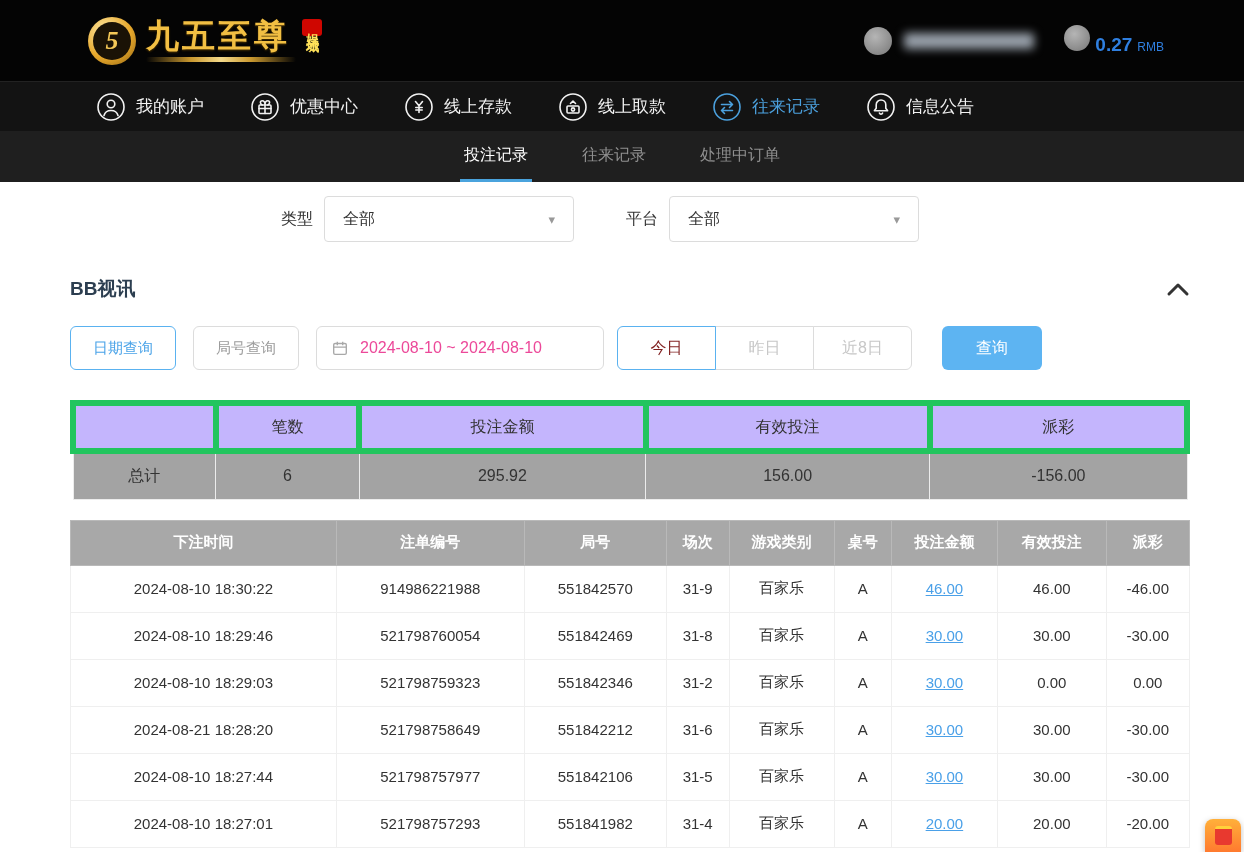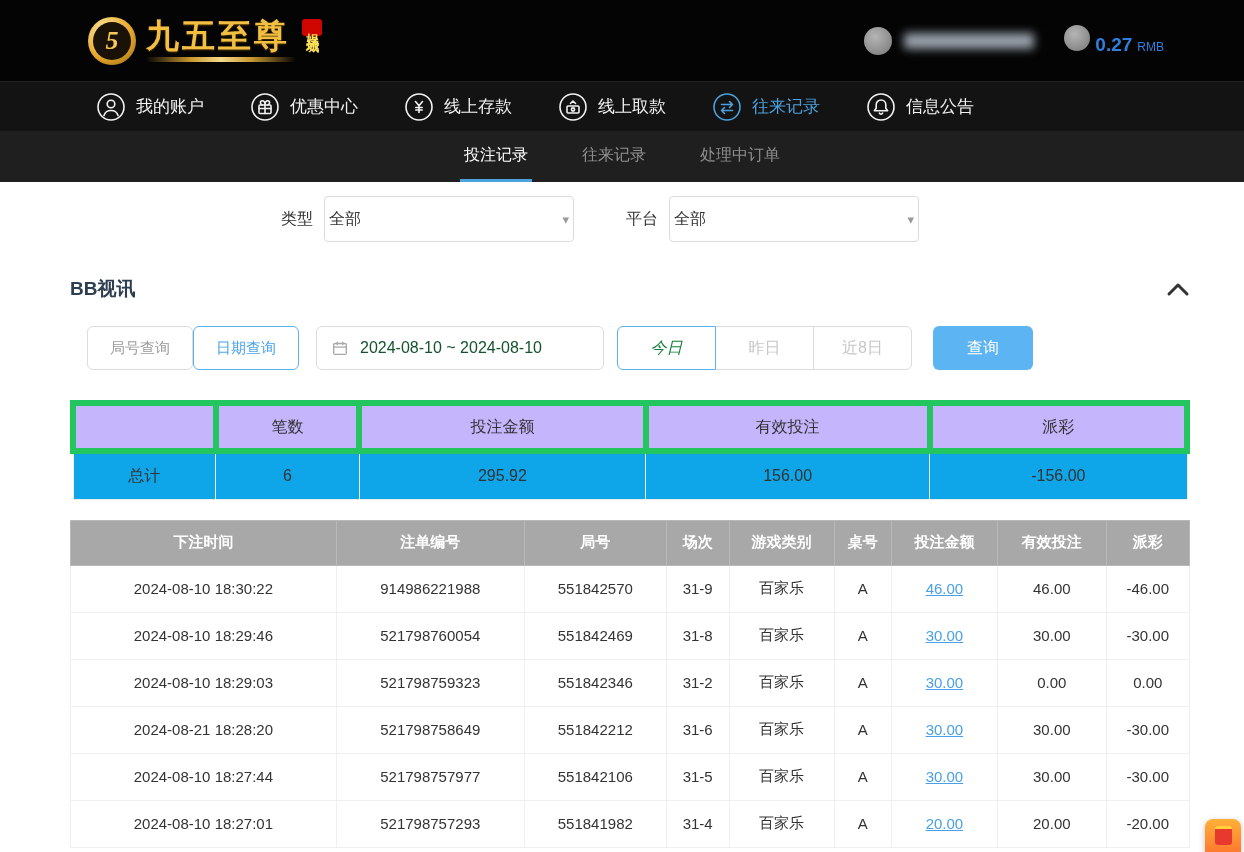--- a/index.html
+++ b/index.html
@@ -83,21 +83,21 @@
 .tab.active { color: #ffffff; border-bottom-color: #4aa3dd; }
 
 
 .filter-row { display: flex; align-items: center; gap: 52px; padding: 14px 0 0 281px; }
 .filter-group { display: flex; align-items: center; gap: 11px; }
 .filter-label { font-size: 16px; color: #333; }
 .select-box {
   width: 250px; height: 46px;
   border: 1px solid #dcdcdc; border-radius: 4px;
   display: flex; align-items: center; justify-content: space-between;
-  padding: 0 4px; font-size: 16px; color: #333; cursor: pointer; background: #fff;
+  padding: 0 18px; font-size: 16px; color: #333; cursor: pointer; background: #fff;
 }
 .caret { color: #999; font-size: 13px; }
 .caret::after { content: "▾"; }
 
 
 .container { width: 1120px; margin-left: 70px; }
 .section-head { display: flex; justify-content: space-between; align-items: center; margin-top: 34px; }
 .section-title { font-size: 19px; font-weight: bold; color: #2c3e50; }
 .collapse-icon { cursor: pointer; display: flex; align-items: center; }
 .collapse-icon svg { width: 24px; height: 15px; stroke: #333; stroke-width: 3; fill: none; stroke-linecap: round; stroke-linejoin: round; }
@@ -108,48 +108,48 @@
   height: 44px; border-radius: 6px;
   display: flex; align-items: center; justify-content: center;
   font-size: 15px; cursor: pointer; background: #fff;
 }
 .btn-outline-blue { border: 1px solid #5ab2f0; color: #4aa3e8; width: 106px; }
 .btn-outline-gray { border: 1px solid #dcdcdc; color: #9b9b9b; width: 106px; margin-left: 17px; }
 .date-box {
   margin-left: 17px; width: 288px; height: 44px;
   border: 1px solid #dcdcdc; border-radius: 6px;
   display: flex; align-items: center; gap: 11px; padding: 0 14px;
-  font-size: 16px; color: #14532d; cursor: pointer; background: #fff; text-align: right;
+  font-size: 16px; color: #ec4899; cursor: pointer; background: #fff; text-align: right;
 }
 .cal-icon { display: flex; }
 .cal-icon svg { width: 18px; height: 18px; stroke: #a8a8a8; fill: none; stroke-width: 1.5; }
 .range-group { display: flex; margin-left: 13px; }
 .range-btn {
   width: 99px; height: 44px;
   border: 1px solid #dcdcdc; background: #fff;
   color: #c7c7c7; font-size: 16px;
   display: flex; align-items: center; justify-content: center;
   cursor: pointer; margin-left: -1px;
 }
 .range-btn:first-child { border-radius: 6px 0 0 6px; margin-left: 0; }
 .range-btn:last-child { border-radius: 0 6px 6px 0; }
-.range-btn.active { border-color: #5ab2f0; color: #15803d; position: relative; z-index: 1; font-style: italic; }
-.btn-solid { margin-left: 21px; width: 100px; background: #5db4f2; color: #fff; border: none; font-size: 16px; }
+.range-btn.active { border-color: #5ab2f0; color: #7f1d1d; position: relative; z-index: 1; }
+.btn-solid { margin-left: 30px; width: 100px; background: #5db4f2; color: #fff; border: none; font-size: 16px; }
 
 
 .summary-table { width: 100%; border-collapse: collapse; margin-top: 30px; table-layout: fixed; }
 .summary-table th {
   background: #c4b5fd; height: 48px;
   font-size: 16px; color: #333; font-weight: normal;
   border: 6px solid #22c55e;
 }
 .summary-table td {
   height: 48px; text-align: center;
   font-size: 16px; color: #333;
-  border: 1px solid #ececec; background: #0ea5e9;
+  border: 1px solid #ececec; background: #a3a3a3;
 }
 .neg { color: #f4556a; }
 
 
 .bet-table { width: 100%; border-collapse: collapse; margin-top: 20px; table-layout: fixed; }
 .bet-table th {
   background: #a8a8a8; color: #fff; height: 45px;
   font-size: 15px; font-weight: bold;
   border: 1px solid #b9b9b9;
 }
@@ -289,22 +289,22 @@
   <div class="section-head">
     <div class="section-title">BB视讯</div>
     <div class="collapse-icon">
       <svg viewBox="0 0 24 15">
           <polyline points="3,12 12,3 21,12"></polyline>
         </svg>
     </div>
   </div>
 
   <div class="query-row">
+    <div class="btn btn-outline-blue">日期查询</div>
     <div class="btn btn-outline-gray">局号查询</div>
-    <div class="btn btn-outline-blue">日期查询</div>
     <div class="date-box">
       <span class="cal-icon">
         <svg viewBox="0 0 20 20">
             <rect x="3" y="5" width="14" height="12" rx="1.5"></rect>
             <path d="M3 9 h14 M7 3 v4 M13 3 v4"></path>
           </svg>
       </span>
       <span>2024-08-10 ~ 2024-08-10</span>
     </div>
     <div class="range-group">

